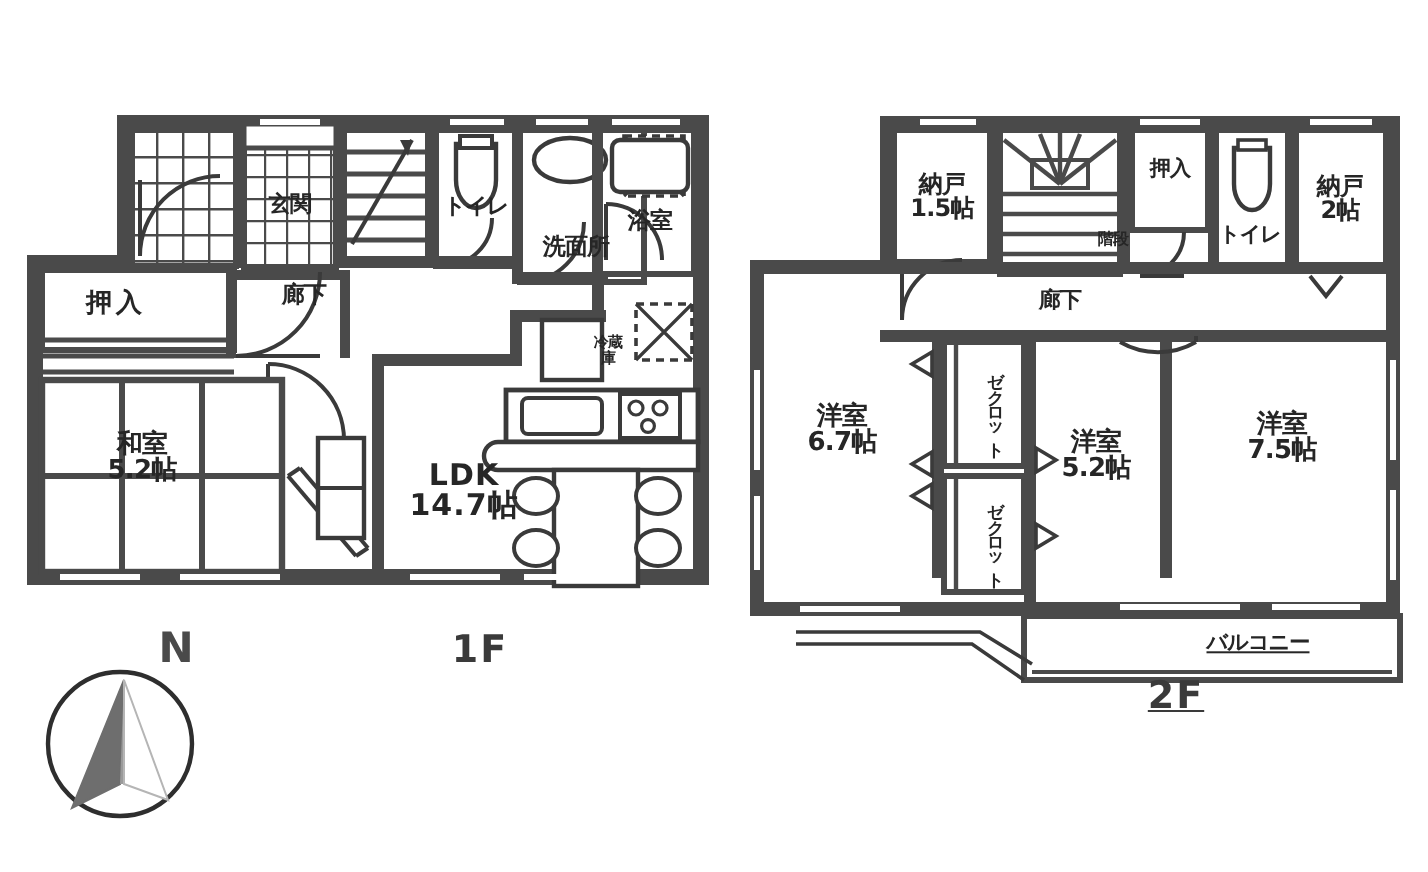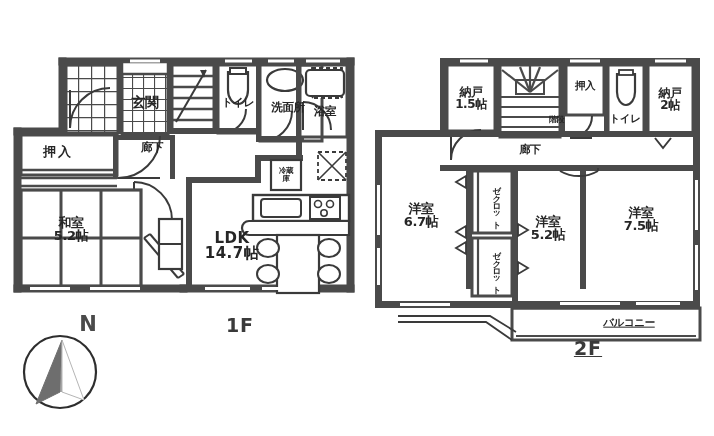--- a/index.html
+++ b/index.html
@@ -373,39 +373,39 @@
     <circle cx="60" cy="372" r="36" fill="#ffffff" stroke="#2e2e2e" stroke-width="2.2"></circle>
 
     <path d="M62,340 L36,404 L60,392 Z" fill="#6e6e6e" stroke="#6e6e6e" stroke-width="1"></path>
     <path d="M62,340 L62,392 L60,392 Z" fill="#9a9a9a"></path>
     <path d="M62,340 L84,400 L62,392 Z" fill="#ffffff" stroke="#b5b5b5" stroke-width="1"></path>
   </g>
 
 </svg>
 
 
-<div class="lbl" style="left:145px; top:102px; font-size:14px;">玄関</div>
+<div class="lbl" style="left:145px; top:102px; font-size:11px;">玄関</div>
 
 <div class="lbl" style="left:238px; top:103px; font-size:11px;">トイレ</div>
 
-<div class="lbl" style="left:288px; top:108px; font-size:11.5px;">洗面所</div>
+<div class="lbl" style="left:288px; top:124px; font-size:11.5px;">洗面所</div>
 
 <div class="lbl" style="left:325px; top:112px; font-size:11.5px;font-family:Liberation Mono, monospace;">浴室</div>
 
 <div class="lbl" style="left:58px; top:152px; font-size:13px; letter-spacing:2px;">押入</div>
 
 <div class="lbl" style="left:152px; top:148px; font-size:11.5px;">廊下</div>
 
 <div class="lbl" style="left:71px; top:229px; font-size:13px;">和室
 5.2帖</div>
 
 <div class="lbl" style="left:232px; top:246px; font-size:15px; letter-spacing:0.5px;">LDK
 14.7帖</div>
 
-<div class="lbl" style="left:286px; top:175px; font-size:7.5px;">冷蔵
+<div class="lbl" style="left:304px; top:175px; font-size:7.5px;">冷蔵
 庫</div>
 
 
 <div class="lbl" style="left:471px; top:98px; font-size:12px;">納戸
 1.5帖</div>
 
 <div class="lbl" style="left:670px; top:99px; font-size:12px;">納戸
 2帖</div>
 
 <div class="lbl" style="left:585px; top:85px; font-size:10.5px;">押入</div>

